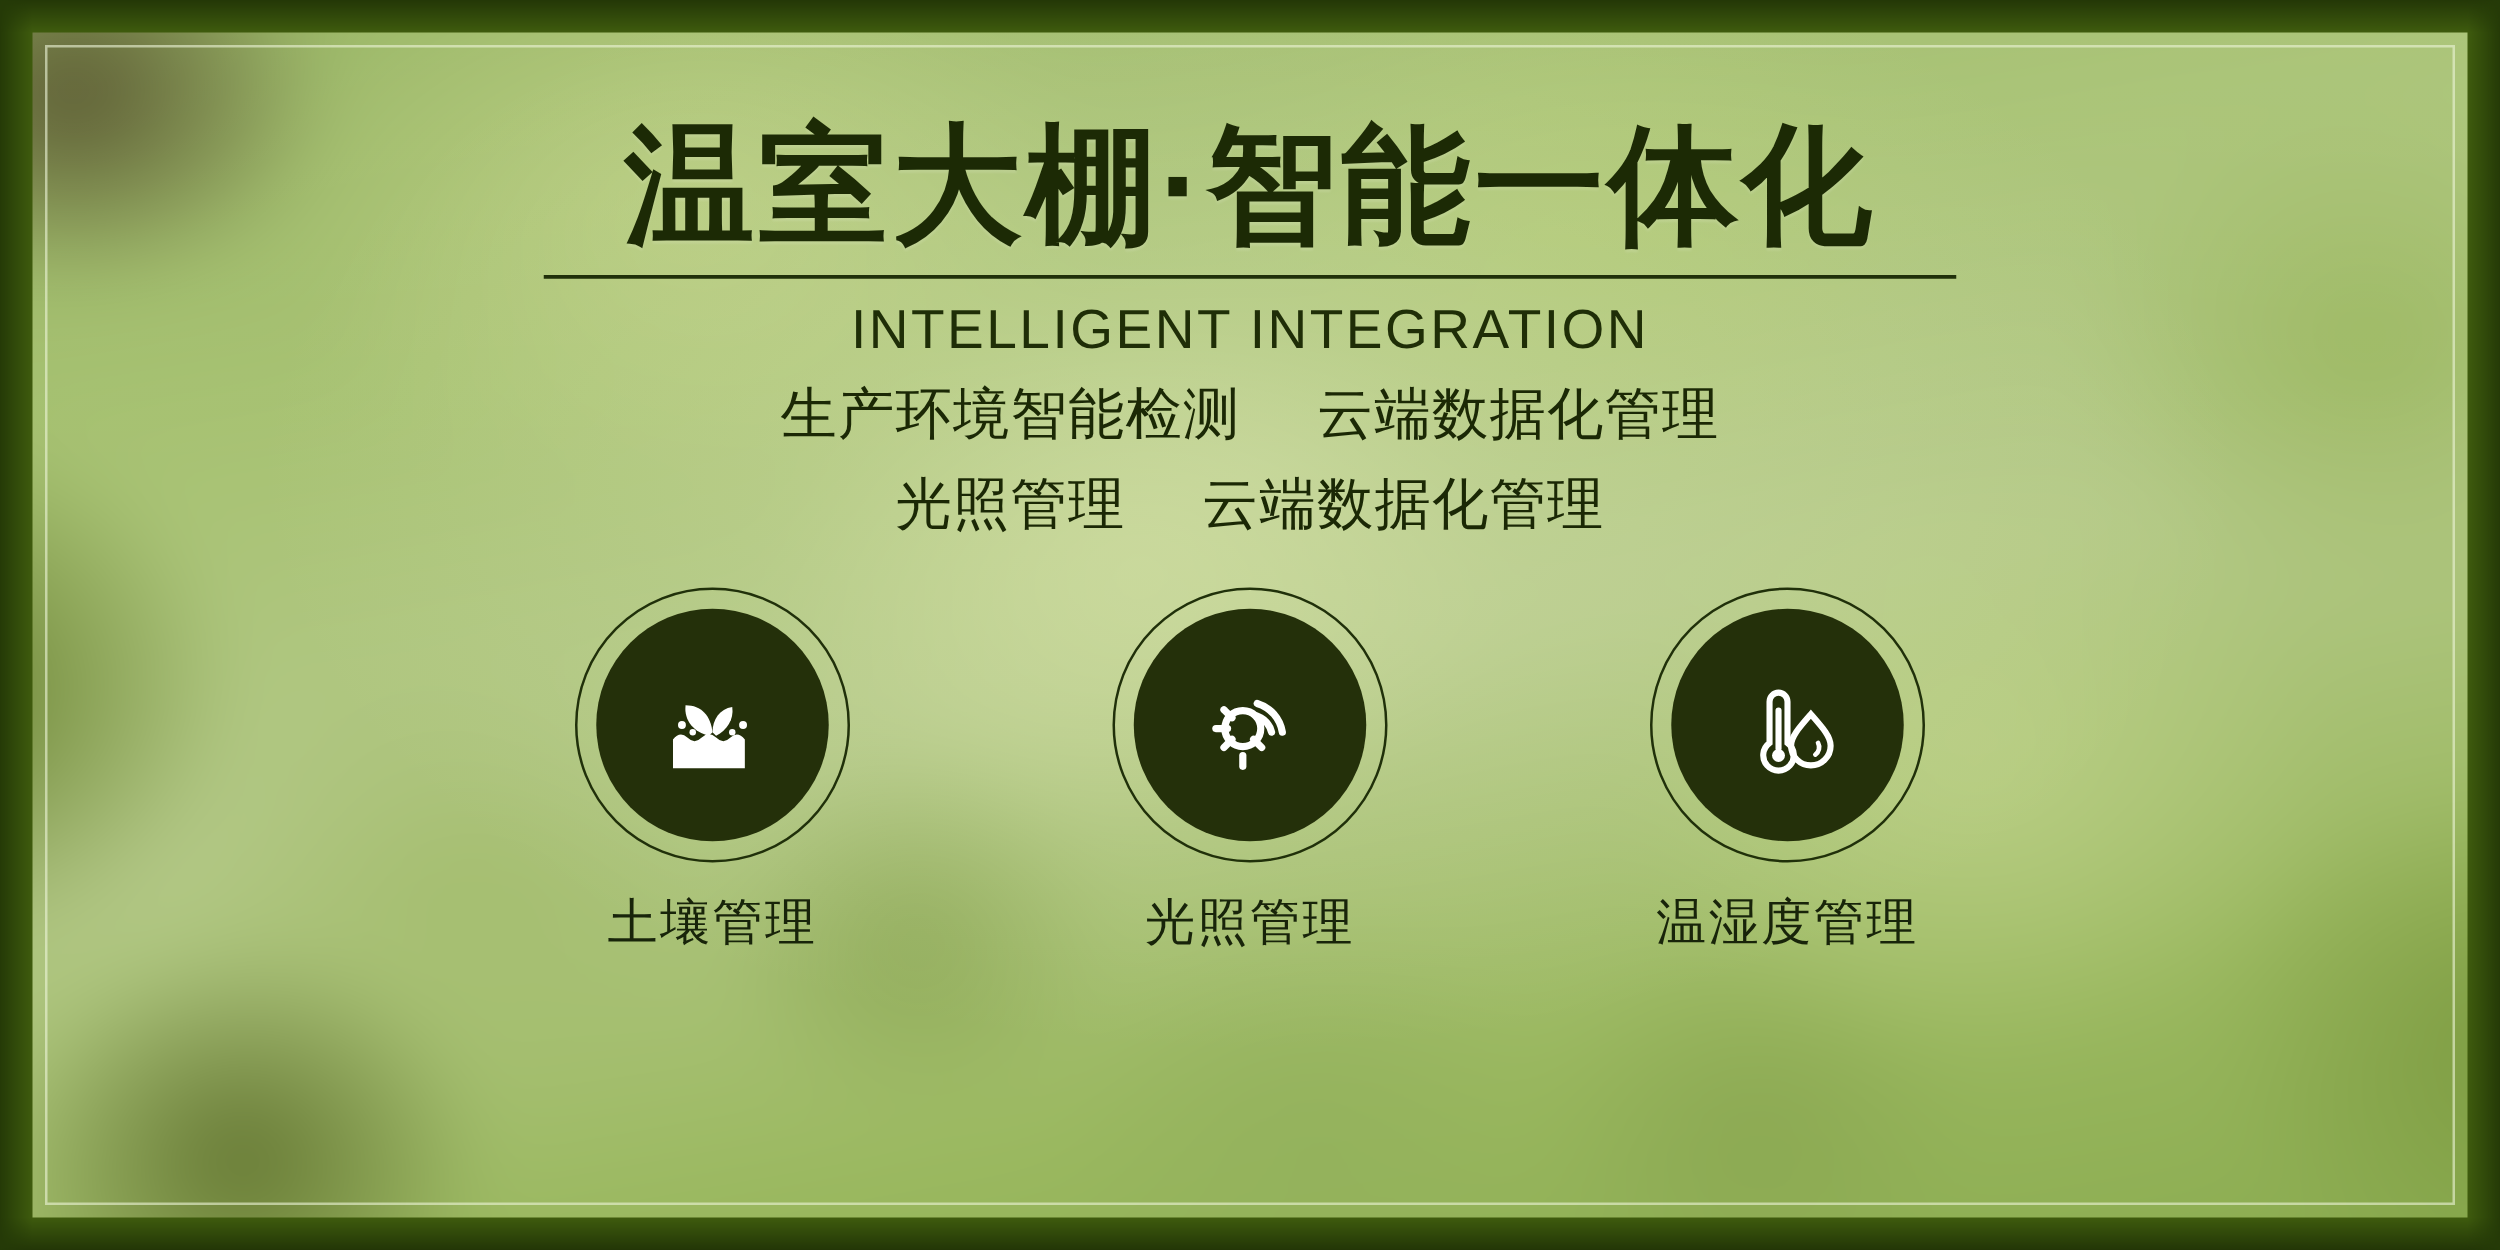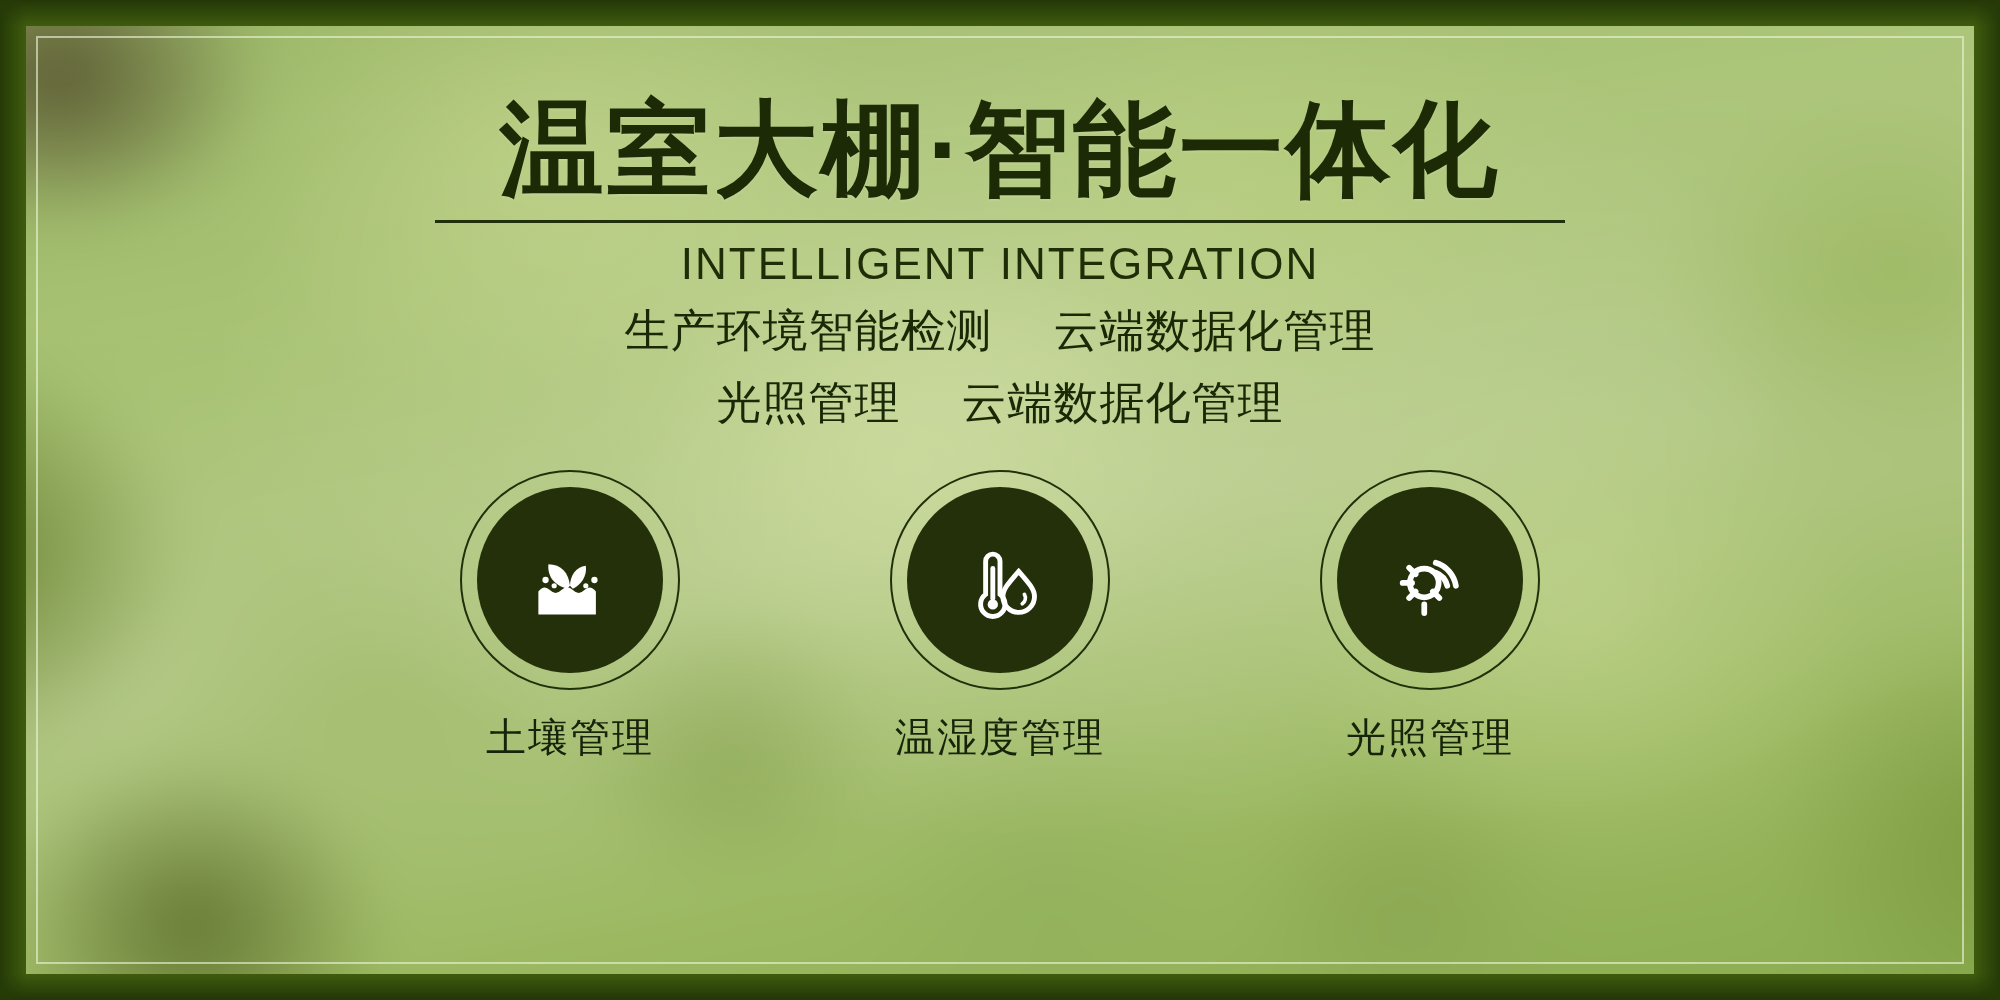--- a/index.html
+++ b/index.html
@@ -203,40 +203,20 @@
 
                 <circle cx="15" cy="32" r="2.2"></circle>
                 <circle cx="49" cy="32" r="2.2"></circle>
                 <circle cx="21" cy="36" r="1.8"></circle>
                 <circle cx="43" cy="36" r="1.8"></circle>
               </svg>
             </span>
           </div>
         </div>
         <div class="feature-label">土壤管理</div>
-      </div>
-
-      <div class="feature">
-        <div class="circle-wrap">
-          <div class="ring"></div>
-          <div class="disc">
-            <span>
-              <svg width="92" height="92" viewBox="0 0 64 64" fill="none" stroke="#ffffff" stroke-width="3.4" stroke-linecap="round">
-
-                <path d="M22 42 V19 a5 5 0 0 1 10 0 V42 a8.5 8.5 0 1 1 -10 0 Z"></path>
-                <line x1="27" y1="24" x2="27" y2="45"></line>
-                <circle cx="27" cy="49" r="3.6" fill="#ffffff" stroke="none"></circle>
-
-                <path d="M45 26 C52 34 56 38.5 56 43.5 A11 11 0 0 1 34 43.5 C34 38.5 38 34 45 26 Z"></path>
-                <path d="M49 42 a5 5 0 0 1 -1.5 6.5" stroke-width="2.6"></path>
-              </svg>
-            </span>
-          </div>
-        </div>
-        <div class="feature-label">温湿度管理</div>
       </div>
 
       <div class="feature">
         <div class="circle-wrap">
           <div class="ring"></div>
           <div class="disc">
             <span>
               <svg width="92" height="92" viewBox="0 0 64 64" fill="none" stroke="#ffffff" stroke-width="4" stroke-linecap="round">
                 <circle cx="28" cy="34" r="10"></circle>
                 <line x1="13" y1="34" x2="19.5" y2="34"></line>
@@ -246,15 +226,35 @@
                 <line x1="28" y1="49" x2="28" y2="55"></line>
                 <path d="M36 20 A20 20 0 0 1 50 36"></path>
                 <path d="M36 27 A13 13 0 0 1 44 36"></path>
               </svg>
             </span>
           </div>
         </div>
         <div class="feature-label">光照管理</div>
       </div>
 
+      <div class="feature">
+        <div class="circle-wrap">
+          <div class="ring"></div>
+          <div class="disc">
+            <span>
+              <svg width="92" height="92" viewBox="0 0 64 64" fill="none" stroke="#ffffff" stroke-width="3.4" stroke-linecap="round">
+
+                <path d="M22 42 V19 a5 5 0 0 1 10 0 V42 a8.5 8.5 0 1 1 -10 0 Z"></path>
+                <line x1="27" y1="24" x2="27" y2="45"></line>
+                <circle cx="27" cy="49" r="3.6" fill="#ffffff" stroke="none"></circle>
+
+                <path d="M45 26 C52 34 56 38.5 56 43.5 A11 11 0 0 1 34 43.5 C34 38.5 38 34 45 26 Z"></path>
+                <path d="M49 42 a5 5 0 0 1 -1.5 6.5" stroke-width="2.6"></path>
+              </svg>
+            </span>
+          </div>
+        </div>
+        <div class="feature-label">温湿度管理</div>
+      </div>
+
     </div>
   </div>
 </div>
 
 </body></html>

